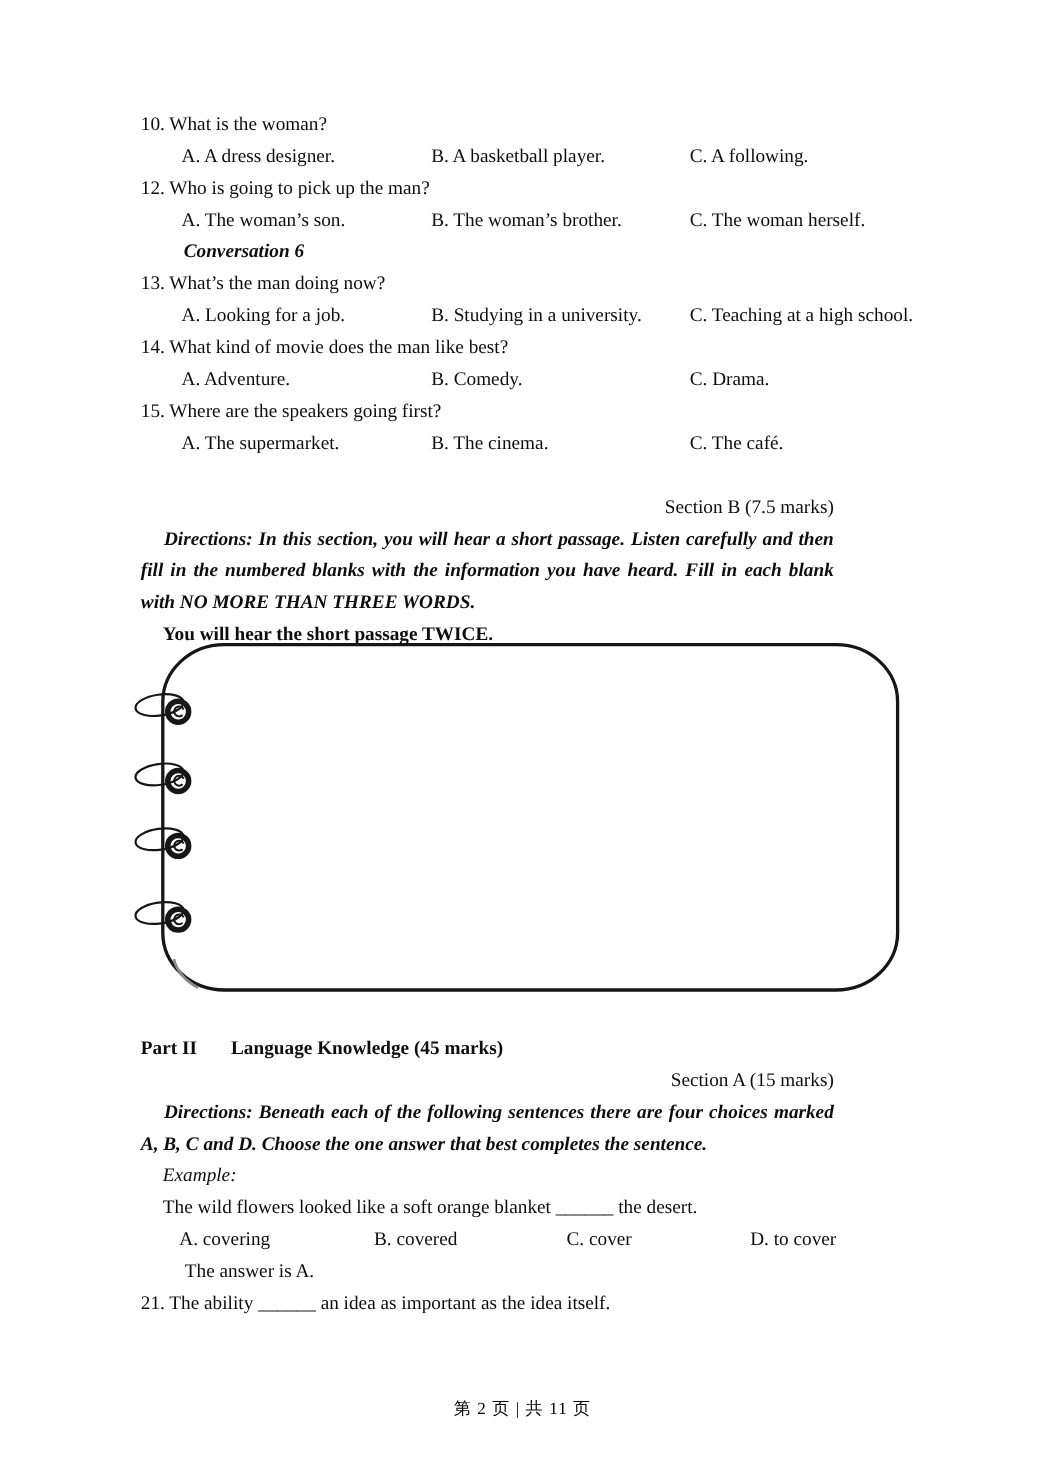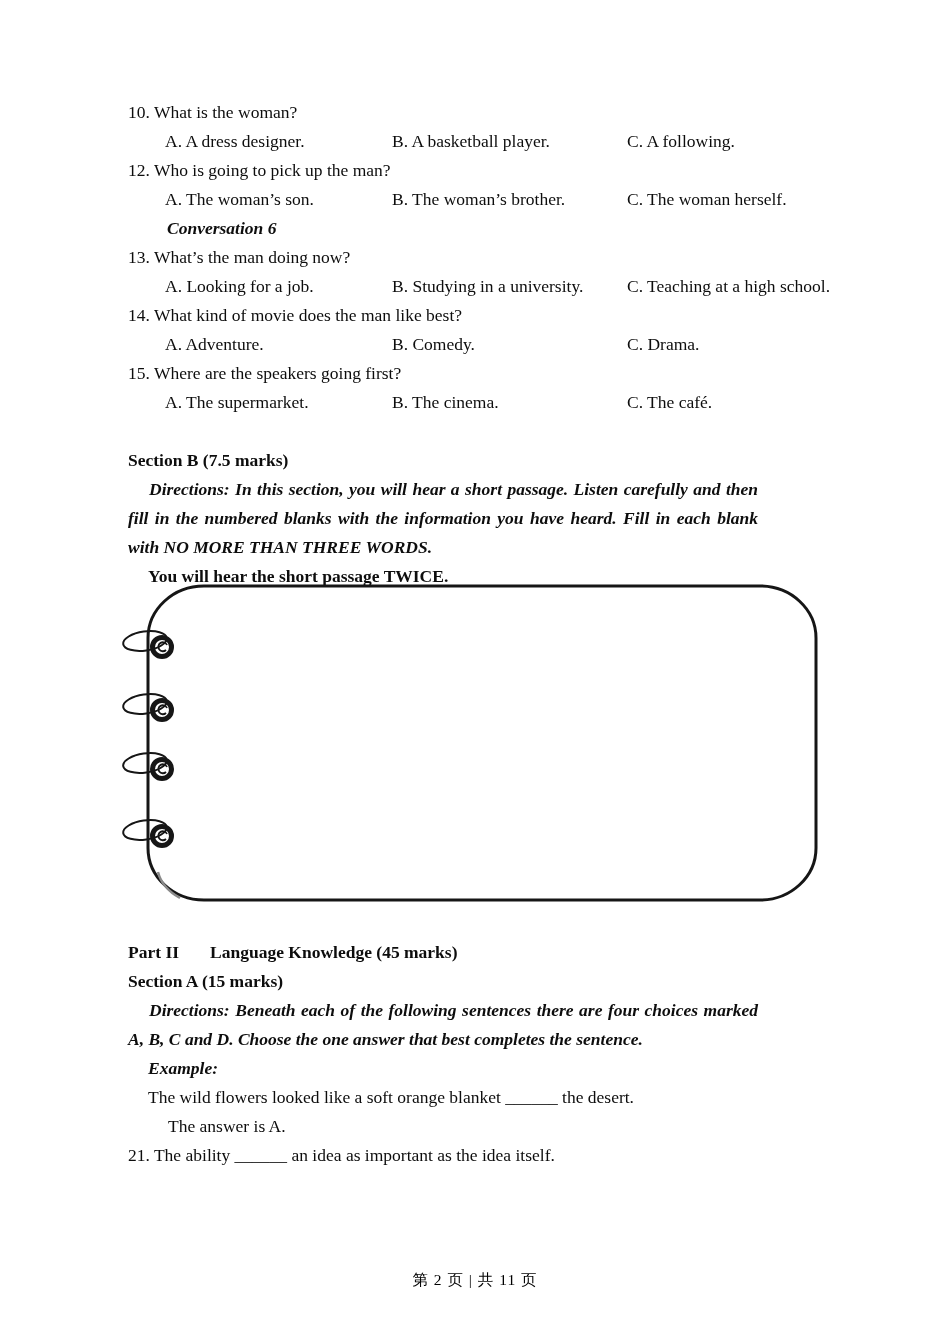--- a/index.html
+++ b/index.html
@@ -11,21 +11,21 @@
     position: relative;
     overflow: hidden;
   }
   .page { position: absolute; left: 0; top: 0; width: 950px; height: 1342px; }
   .content {
     position: absolute; left: 0; top: 98px; width: 840px;
     padding-left: 128px; padding-right: 82px;
     font-size: 17.5px; line-height: 29px;
   }
   .line { white-space: nowrap; }
-  .b  { font-weight: bold; }
+  .b  { font-weight: normal; text-align: right; }
   .bi { font-weight: bold; font-style: italic; }
   
   .opt-row { padding-left: 37px; white-space: nowrap; }
   .opt-row .o1 { display: inline-block; width: 227px; white-space: nowrap; }
   .opt-row .o2 { display: inline-block; width: 235px; white-space: nowrap; }
   .opt-row .o3 { display: inline-block; white-space: nowrap; }
   
   .conv { padding-left: 39px; }
   
   .dir {
@@ -33,21 +33,21 @@
     text-align: justify; text-indent: 21px;
   }
   .note { font-weight: bold; padding-left: 20px; }
   .gap-above { margin-top: 29px; }
   
   .notebook-figure { display: block; margin-left: -10px; margin-top: -9px; }
   
   .part2-heading { margin-top: 31px; }
   .part2-heading .part-label { font-weight: bold; }
   .part2-heading .part-title { font-weight: bold; margin-left: 31px; }
-  .example-label { font-weight: bold; font-style: italic; padding-left: 20px; }
+  .example-label { font-weight: normal; font-style: italic; padding-left: 20px; }
   .example-sentence { padding-left: 20px; white-space: nowrap; }
   
   .ex-row { padding-left: 35px; white-space: nowrap; }
   .ex-row .e1 { display: inline-block; width: 177px; white-space: nowrap; }
   .ex-row .e2 { display: inline-block; width: 175px; white-space: nowrap; }
   .ex-row .e3 { display: inline-block; width: 167px; white-space: nowrap; }
   .ex-row .e4 { display: inline-block; white-space: nowrap; }
   .answer-line { padding-left: 40px; }
   
   .footer {
@@ -129,19 +129,22 @@
       </g>
     </svg>
 
     <div class="line part2-heading">
       <span class="part-label">Part II</span><span class="part-title">Language Knowledge (45 marks)</span>
     </div>
     <div class="line b">Section A (15 marks)</div>
     <p class="dir">Directions: Beneath each of the following sentences there are four choices marked A, B, C and D. Choose the one answer that best completes the sentence.</p>
     <div class="line example-label">Example:</div>
     <div class="line example-sentence">The wild flowers looked like a soft orange blanket ______ the desert.</div>
+    <div class="ex-row">
+      <span class="e1">A. covering</span><span class="e2">B. covered</span><span class="e3">C. cover</span><span class="e4">D. to cover</span>
+    </div>
     <div class="line answer-line">The answer is A.</div>
     <div class="line">21. The ability ______ an idea as important as the idea itself.</div>
 
   </div>
 
   <div class="footer">第 2 页  | 共 11 页</div>
 </div>
 
 </body></html>

